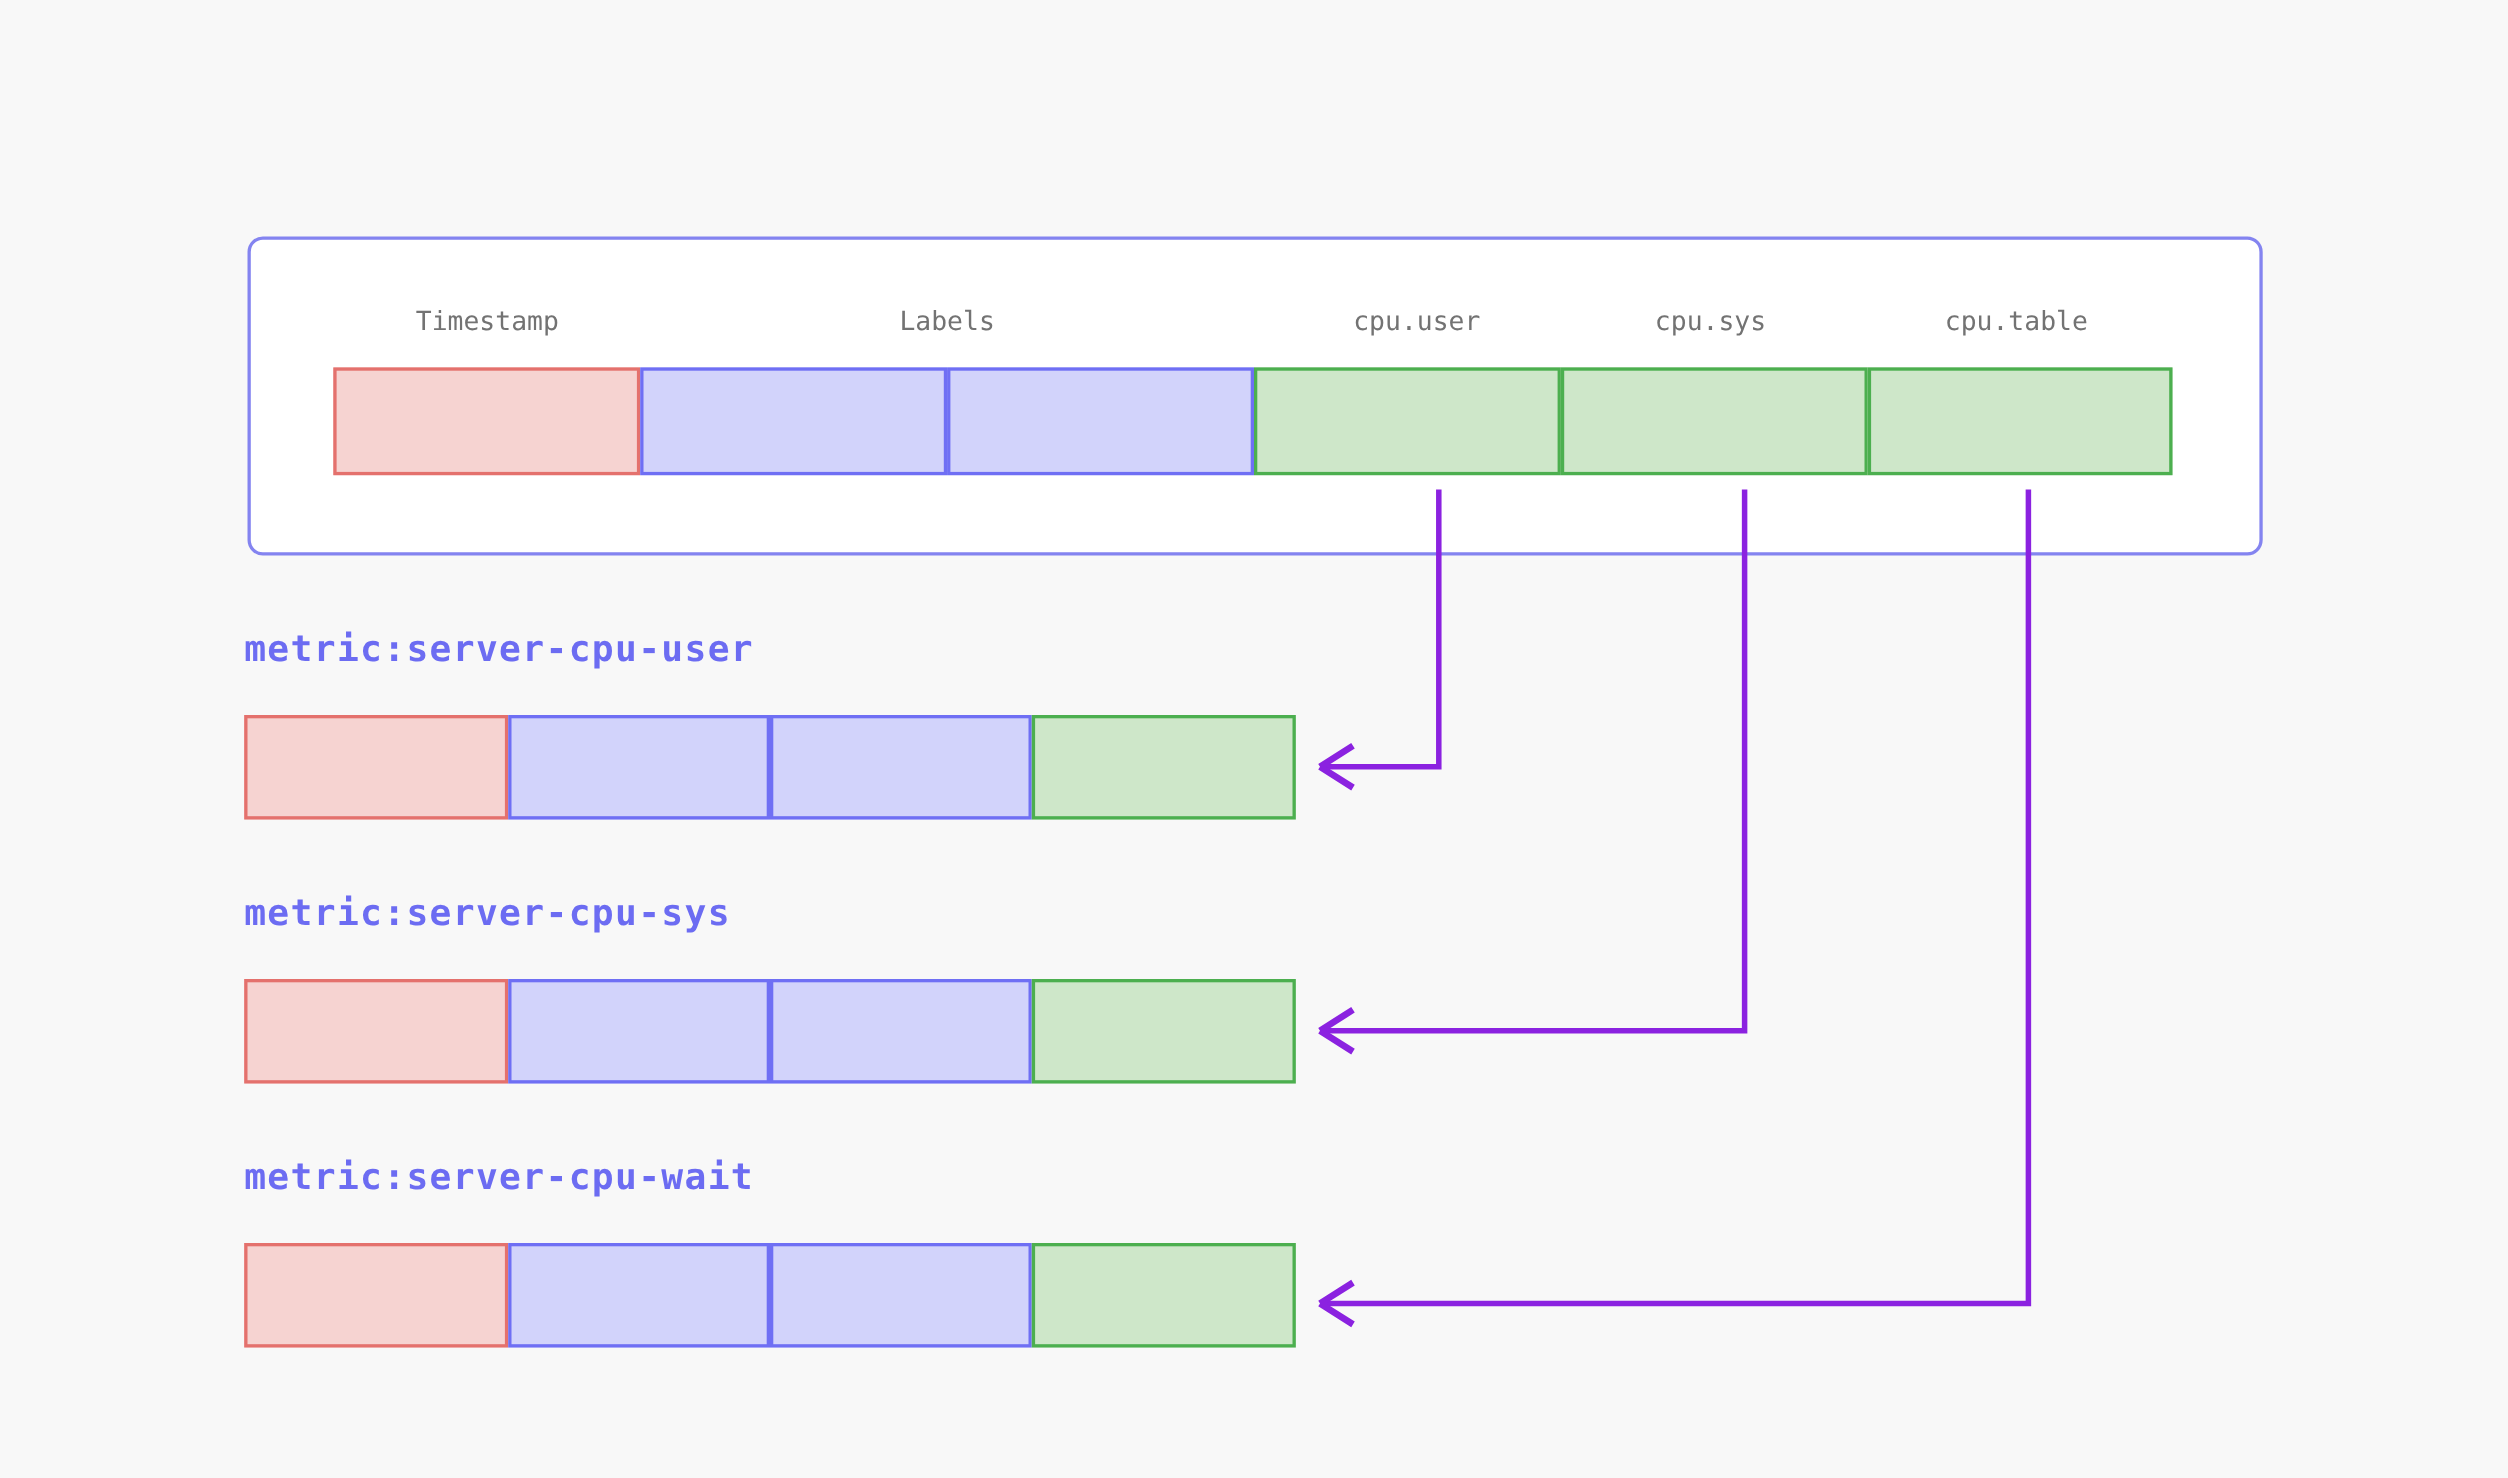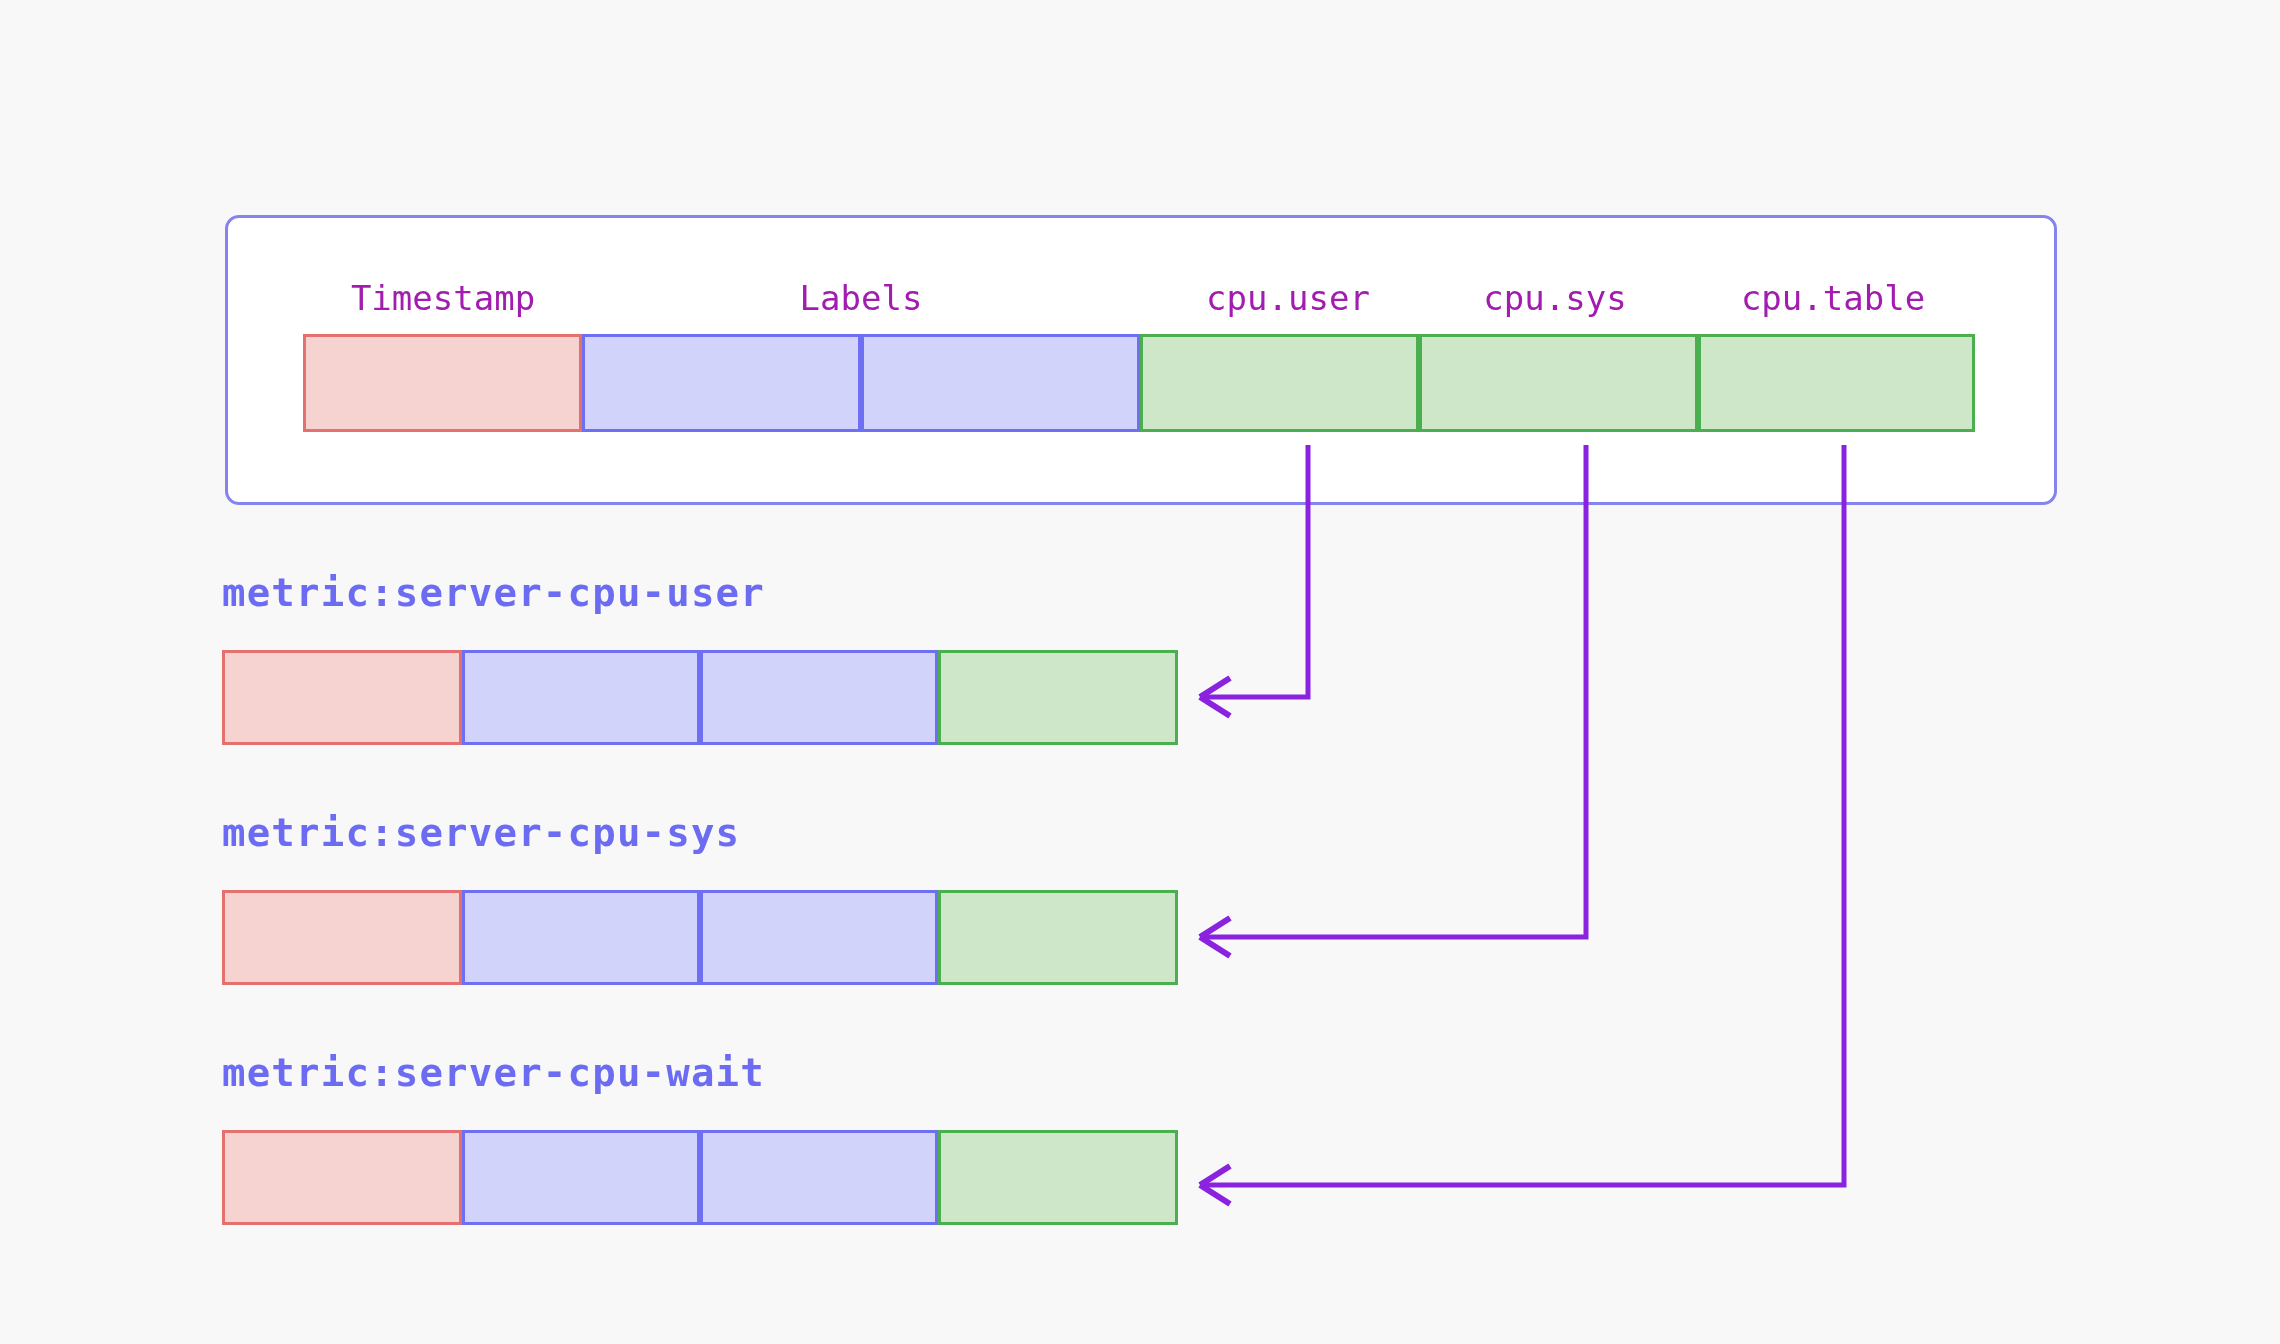--- a/index.html
+++ b/index.html
@@ -51,22 +51,22 @@
   .col-headers {
     position: absolute;
     left: 225px;
     top: 278px;
     width: 1832px;
     height: 40px;
   }
   .col-header {
     position: absolute;
     top: 0;
-    font-size: 34px;
-    color: #a21caf;
+    font-size: 24px;
+    color: #737373;
     white-space: pre;
     text-align: center;
     transform: translateX(-50%);
   }
 
   
   .table-row {
     position: absolute;
     left: 303px;
     top: 334px;
@@ -90,21 +90,21 @@
   }
   .cell.green {
     background: #cee7c9;
     border-color: #4caf4f;
   }
 
   
   .metric-label {
     position: absolute;
     left: 222px;
-    font-size: 39px;
+    font-size: 33px;
     font-weight: bold;
     letter-spacing: 1.2px;
     color: #6c6cf2;
     white-space: pre;
   }
   .metric-row {
     position: absolute;
     left: 222px;
     height: 95px;
   }

